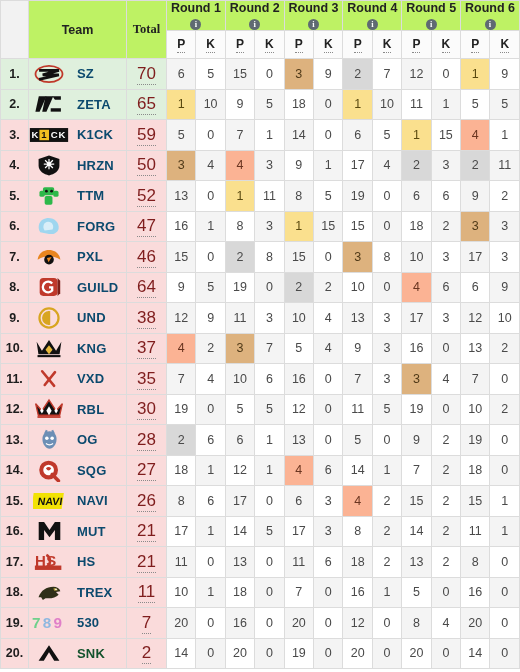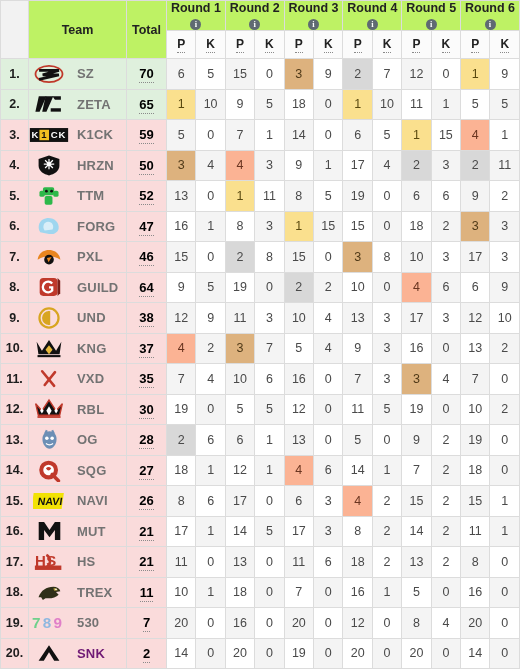--- a/index.html
+++ b/index.html
@@ -28,21 +28,21 @@
     font-weight: bold;
     height: 29px;
   }
   thead tr.hdr-sub th {
     height: 28px;
     font-size: 12px;
     background: #fbfbfb;
   }
   .corner-blank { width: 28px; background:#f2f2f2; }
   .col-team  { width: 98px; }
-  .col-total { width: 40px; }
+  .col-total { width: 40px; font-family: Liberation Serif, serif; }
   .col-pk    { width: 29px; }
 
   .round-label { line-height: 15px; }
   .info-dot {
     display:inline-block; width:11px; height:11px; line-height:11px;
     border-radius:50%; background:#5f6a72; color:#fff;
     font-size:8.5px; font-weight:bold; font-family:"Liberation Serif", serif;
     margin-top:1px;
   }
   .dotted {
@@ -53,26 +53,26 @@
 
   tbody tr { height: 30.5px; }
   .rank {
     font-size: 12.5px; font-weight: bold; color: #1d1d1d;
     text-align: center; width: 28px;
   }
   .teamcell { text-align: left; padding: 0 4px 0 4px; }
   .teamwrap { display:flex; align-items:center; height:100%; }
   .logo { width: 40px; height: 26px; display:flex; align-items:center; justify-content:center; flex:0 0 40px; }
   .tname {
-    font-size: 13px; font-weight: bold; color: #737373;
+    font-size: 13px; font-weight: bold; color: #0c4a6e;
     margin-left: 8px; letter-spacing: .2px;
   }
-  .tname.alt { color: #701a75; }
+  .tname.alt { color: #14532d; }
   .total {
-    font-size: 13px; font-weight: bold; color: #000000;
+    font-size: 17px; font-weight: normal; color: #7f1d1d;
   }
   .total span { border-bottom: 1px dotted #8a8a8a; padding-bottom:1px; }
   .num { font-size: 12.5px; color: #4a4a4a; background: #ffffff; }
   .num.shade { background: #f4f4f4; }
 
   .rk-green { background: #dff0dd; }
   .rk-pink  { background: #fadbdb; }
 
   .h-gold   { background: #fae08e !important; color:#5a4a10 !important; }
   .h-silver { background: #d8d8d8 !important; color:#4a4a4a !important; }

